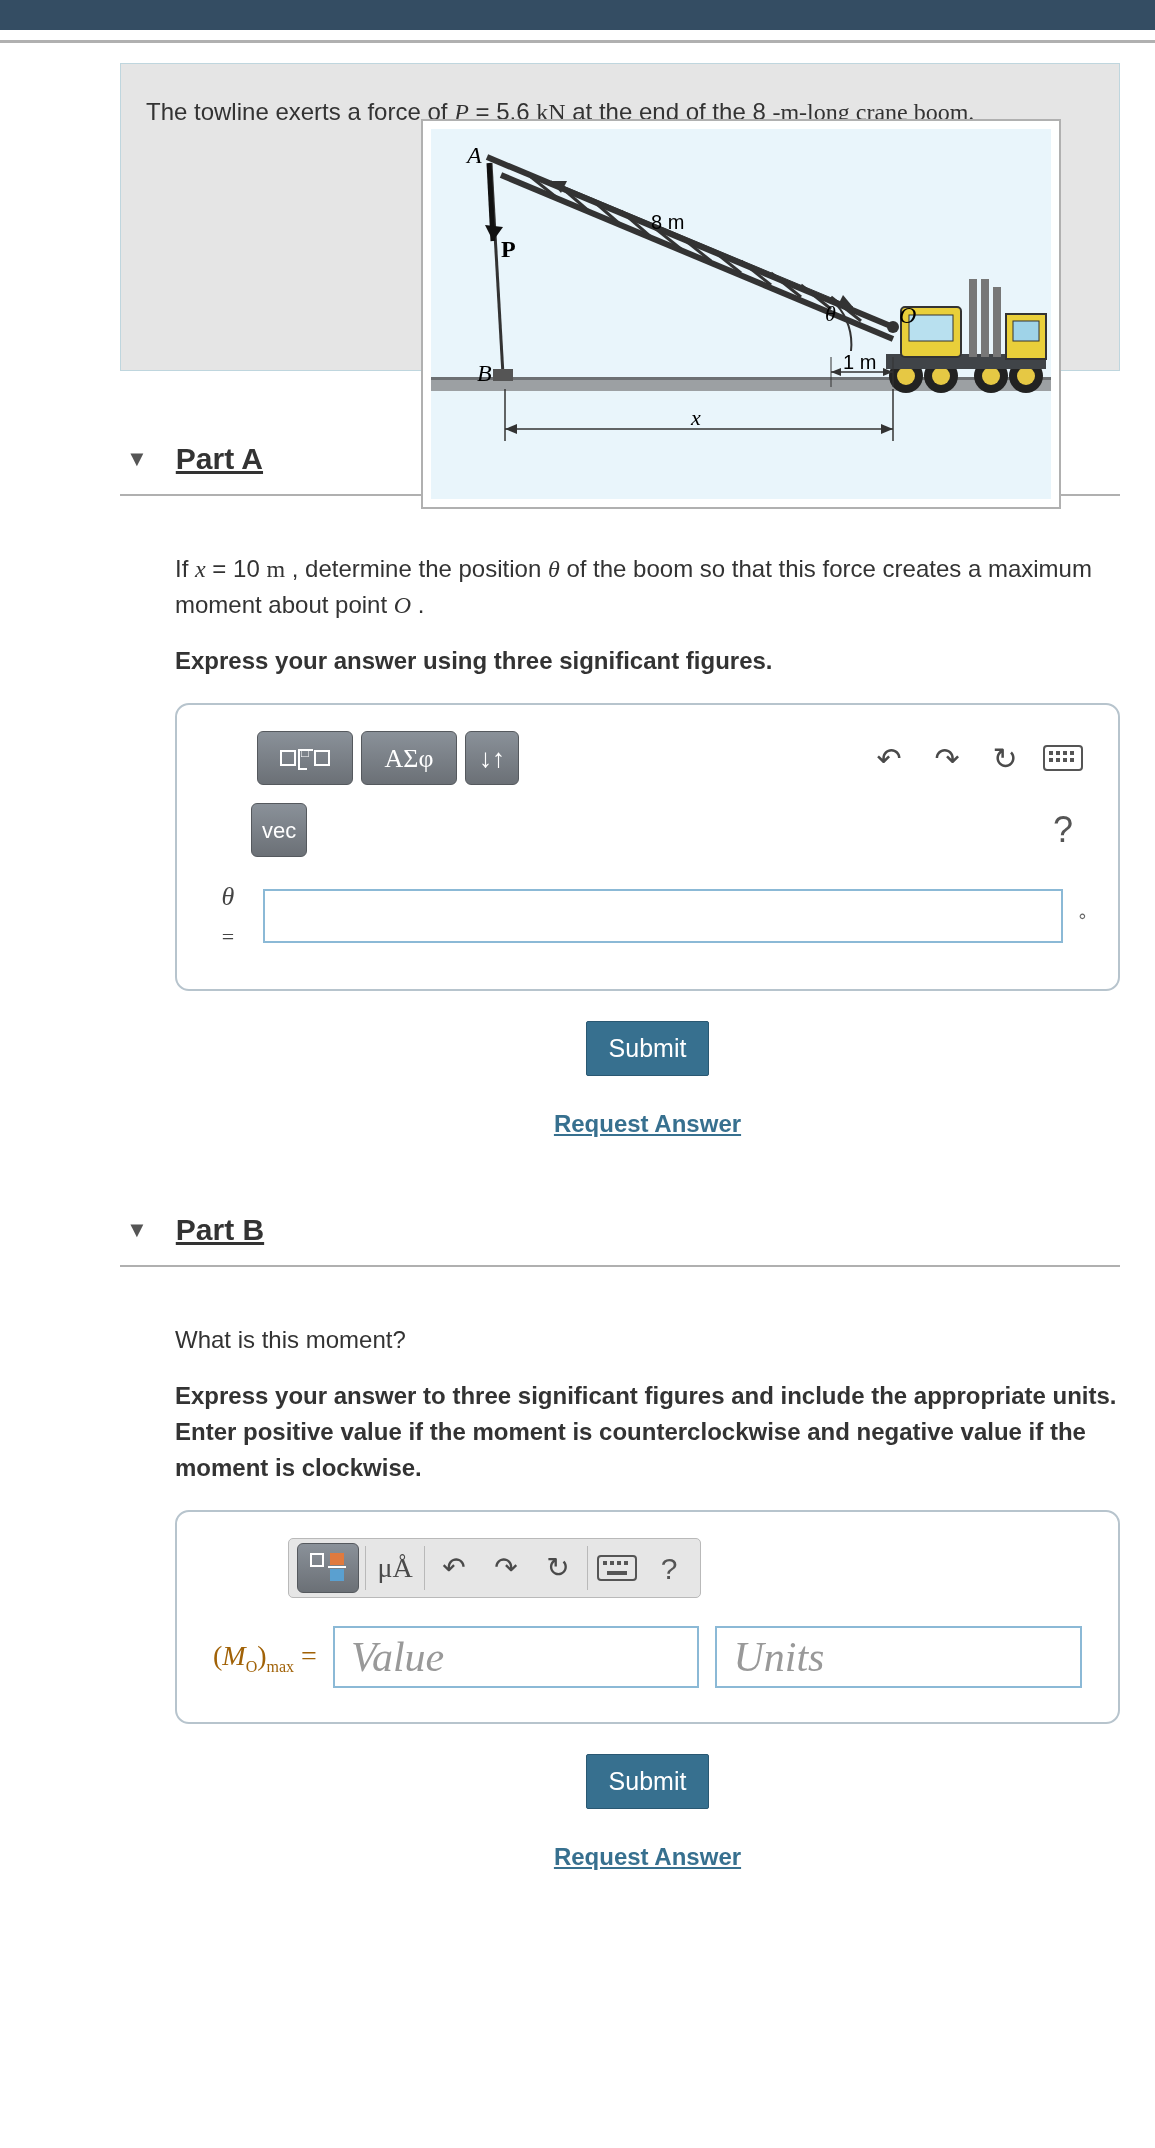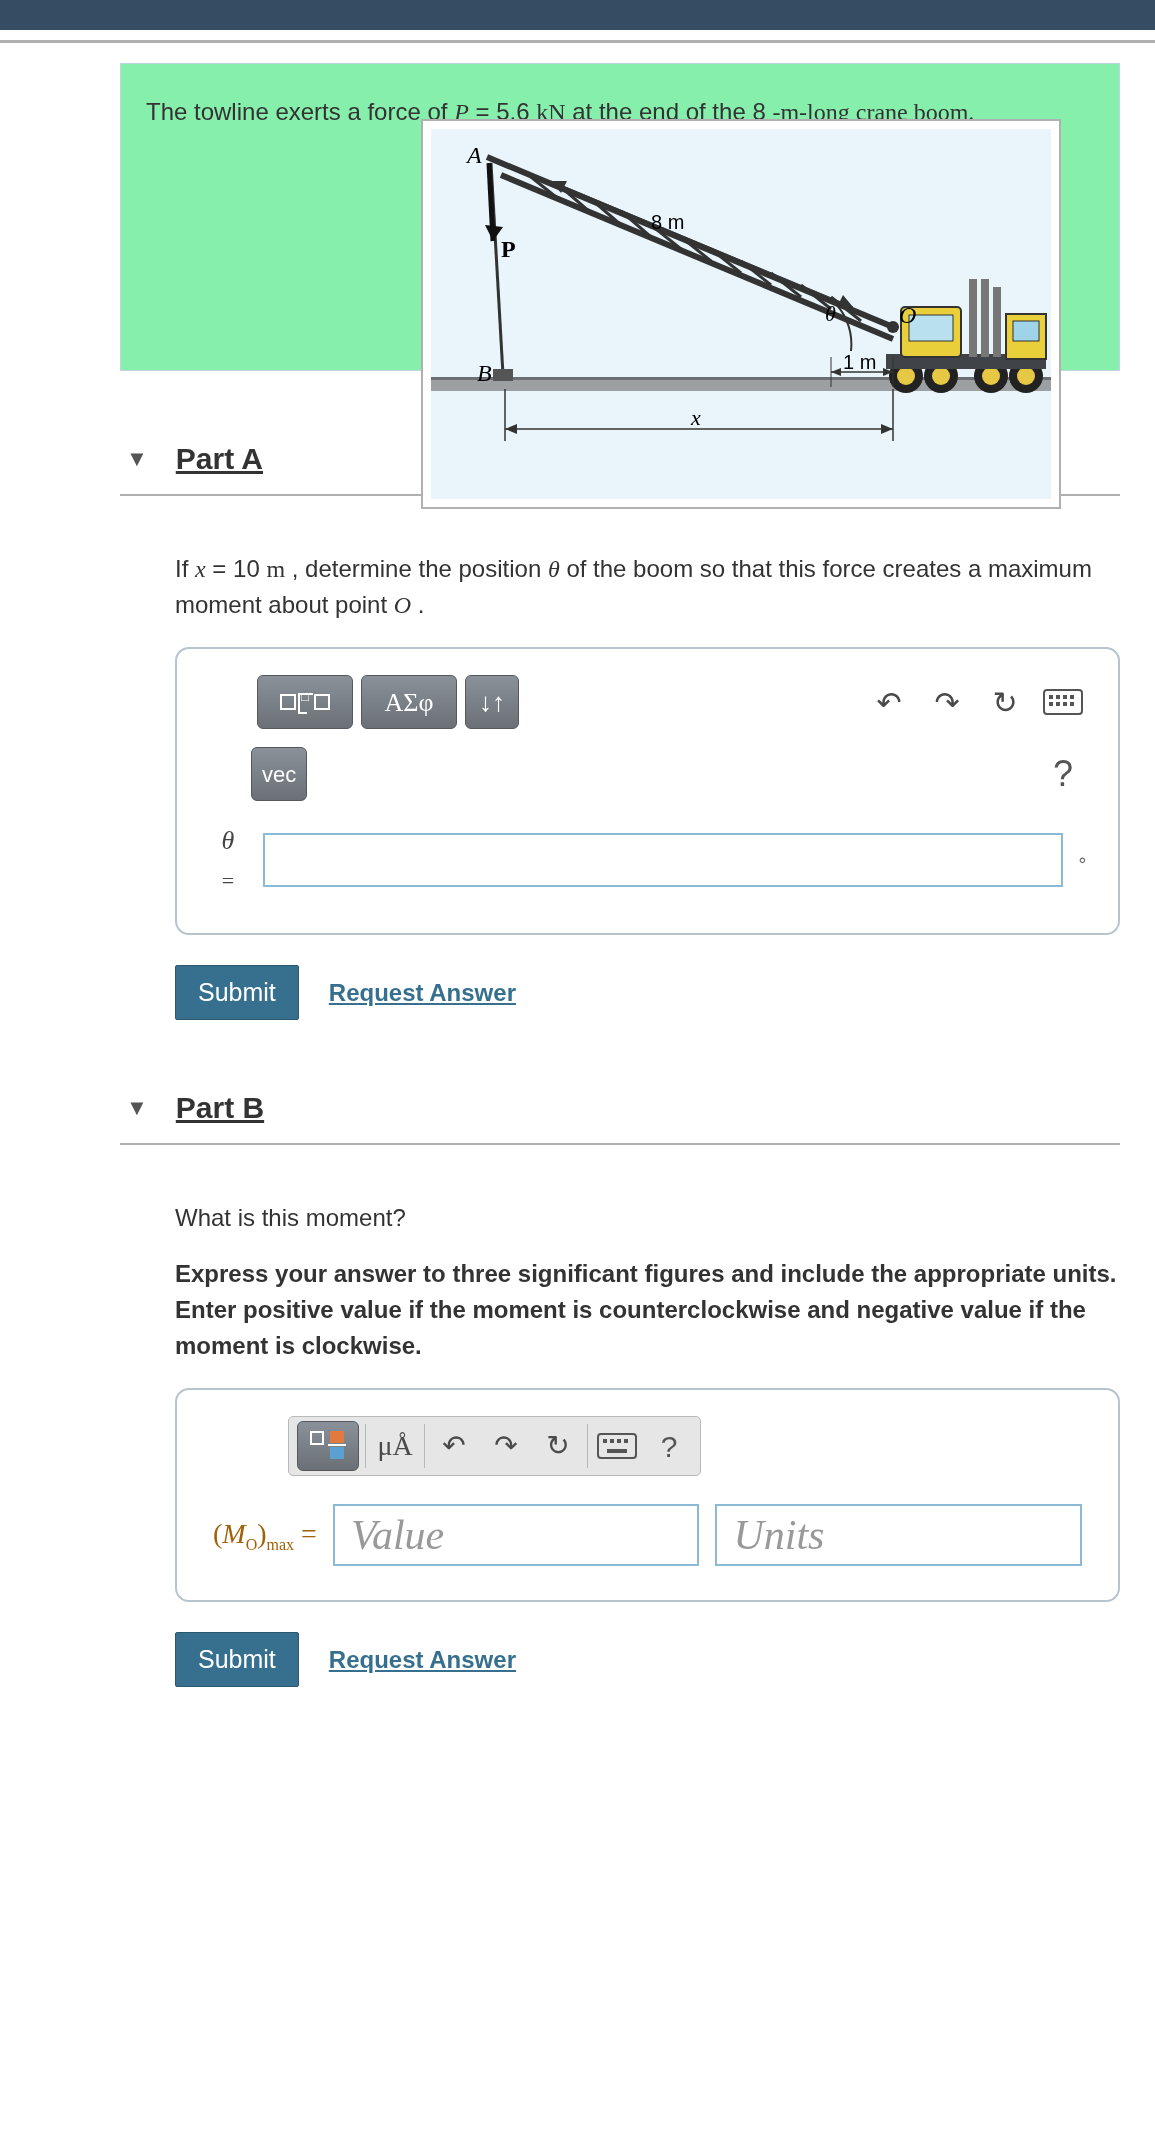--- a/index.html
+++ b/index.html
@@ -21,21 +21,21 @@
   }
   .divider-h {
     height: 3px;
     background: #b0b0b0;
     margin-top: 10px;
   }
   .content {
     padding: 20px 35px 50px 120px;
   }
   .problem-stmt {
-    background: #86efac;
+    background: #e5e5e5;
     border: 1px solid #bfd6de;
     padding: 30px 25px 240px 25px;
     line-height: 1.5;
     position: relative;
   }
   .problem-stmt .serif-var { font-family: 'Times New Roman', serif; font-style: italic; }
   .problem-stmt .serif     { font-family: 'Times New Roman', serif; }
   .figure-box {
     position: absolute;
     left: 300px;
@@ -187,20 +187,21 @@
     font-style: italic;
     font-size: 42px;
     color: #999;
   }
 
   .submit-row {
     display: flex;
     align-items: center;
     gap: 30px;
     margin-top: 30px;
+    flex-direction: column;
   }
   .submit-btn {
     background: #37708f;
     border: 1px solid #2a5872;
     color: #fff;
     font-size: 25px;
     padding: 12px 22px;
     border-radius: 2px;
   }
   .link {
@@ -330,20 +331,21 @@
         <span class="serif-var" style="font-family:'Times New Roman';font-style:italic">x</span>
         <span> = </span>
         <span>10</span>
         <span style="font-family:'Times New Roman'"> m</span>
         <span>, determine the position </span>
         <span style="font-family:'Times New Roman';font-style:italic">θ</span>
         <span> of the boom so that this force creates a maximum moment about point </span>
         <span style="font-family:'Times New Roman';font-style:italic">O</span>
         <span>.</span>
       </p>
+      <p class="instr">Express your answer using three significant figures.</p>
 
       <div class="answer-box">
         <div class="toolbar-row">
           <div class="toolbar-left">
             <span class="tool-btn wide">
               <svg width="52" height="34" viewBox="0 0 52 34">
                 <rect x="2" y="10" width="14" height="14" fill="none" stroke="#fff" stroke-width="2"></rect>
                 <text x="22" y="16" fill="#fff" font-size="13">□</text>
                 <path d="M20 9 L34 9" stroke="#fff" stroke-width="2"></path>
                 <path d="M20 8 L20 28 L28 28" stroke="#fff" stroke-width="2" fill="none"></path>

